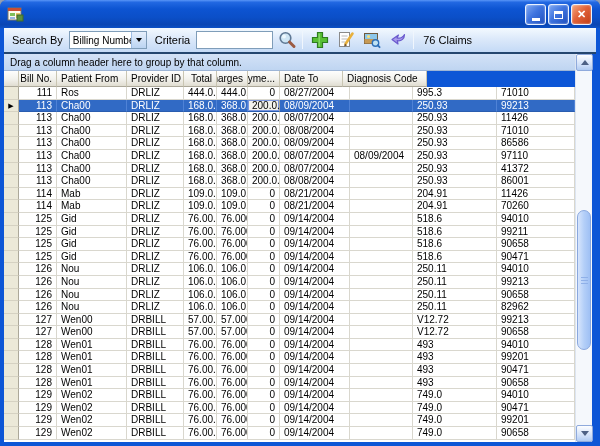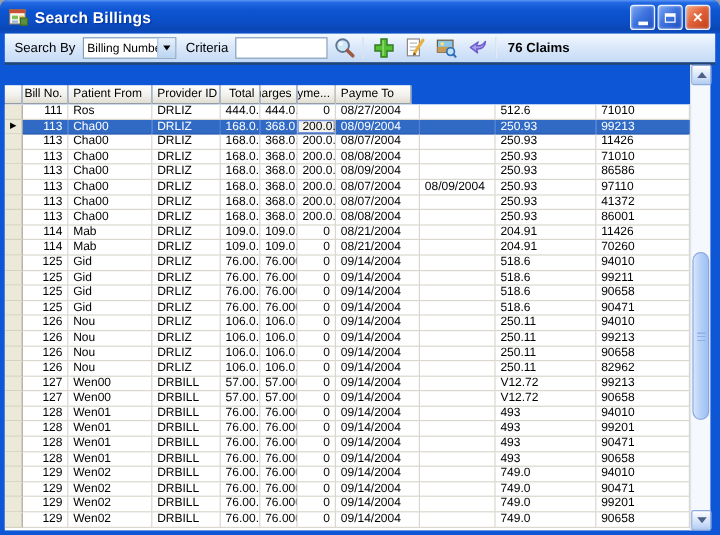--- a/index.html
+++ b/index.html
@@ -29,21 +29,21 @@
   .combo{margin-left:6px;width:78px;height:18px;background:#fff;border:1px solid #7F9DB9;
     display:flex;align-items:center;font-size:10px;position:relative;}
   .combo-text{flex:1;padding-left:3px;white-space:nowrap;overflow:hidden;}
   .combo-btn{width:15px;height:16px;background:linear-gradient(180deg,#E7F0FC,#BBD4F2);
     border-left:1px solid #9EBEE6;display:flex;align-items:center;justify-content:center;}
   .combo-arrow{width:0;height:0;border-left:3px solid transparent;border-right:3px solid transparent;
     border-top:4px solid #000;}
   .txt-input{margin-left:6px;width:77px;height:18px;background:#fff;border:1px solid #7F9DB9;}
   .tbtn{width:24px;height:22px;margin-left:2px;display:flex;align-items:center;justify-content:center;}
   .tb-sep{width:1px;height:18px;background:#9FB8D8;border-right:1px solid #F0F6FD;margin:0 3px;}
-  .claims{font-size:11px;font-weight:bold;margin-left:6px;white-space:nowrap;}
+  .claims{font-size:11px;font-weight:normal;margin-left:6px;white-space:nowrap;}
   .tb-divider{position:absolute;left:4px;top:52px;width:592px;height:2px;background:#24466F;}
   
   .groupbar{position:absolute;left:4px;top:54px;width:571px;height:17px;
     background:linear-gradient(180deg,#D3E2F7,#BFD5F1);border-bottom:1px solid #9DB5D6;
     font-size:10px;color:#000;display:flex;align-items:center;padding-left:6px;}
   .gridhdr{position:absolute;left:4px;top:71px;width:571px;height:16px;display:flex;}
   .hcell{height:16px;background:linear-gradient(180deg,#FEFEFD 0%,#F2F1EC 55%,#E0DDD1 100%);
     border-right:1px solid #C9C5B2;border-bottom:1px solid #ACA899;
     font-size:10px;color:#000;display:flex;align-items:center;padding:0 4px;
     white-space:nowrap;overflow:hidden;}
@@ -82,21 +82,20 @@
 
   <div class="titlebar">
     <svg class="title-icon" viewBox="0 0 17 17">
       <rect x="1" y="2" width="13" height="12" fill="#FDFBEF" stroke="#7A766A"></rect>
       <rect x="1" y="2" width="13" height="3" fill="#C94F34"></rect>
       <rect x="3" y="7" width="5" height="3" fill="#7FBF5A"></rect>
       <rect x="9" y="7" width="4" height="5" fill="#E8C66A"></rect>
       <rect x="3" y="11" width="5" height="2" fill="#9AB7E0"></rect>
       <rect x="10" y="9" width="6" height="6" fill="#5C8F3F" stroke="#3E6B2A"></rect>
     </svg>
-    <span class="title-text">Search Billings</span>
     <div class="winbtns">
       <div class="wbtn">
           <span class="glyph-min"></span>
         </div>
       <div class="wbtn">
           <span class="glyph-max"></span>
         </div>
       <div class="wbtn close">
           <span>✕</span>
         </div>
@@ -149,44 +148,48 @@
     <div class="tbtn">
       <svg width="20" height="20" viewBox="0 0 20 20">
         <path d="M16.5 4.5c-2 3.2-4.5 4.2-7.5 3.4L10.5 5 4 9.5l6 4.5-.8-3.3c4.5.6 7.2-2 7.3-6.2z" fill="#A89BEC" stroke="#6A5ACD" stroke-width="1.2" stroke-linejoin="round"></path>
       </svg>
     </div>
     <div class="tb-sep"></div>
     <span class="claims">76 Claims</span>
   </div>
   <div class="tb-divider"></div>
 
+  <div class="groupbar">
+    <span>Drag a column header here to group by that column.</span>
+  </div>
 
   <div class="gridhdr">
       <div class="hcell" style="width: 15px;"></div>
       <div class="hcell ar" style="width: 38px; justify-content: flex-end;">Bill No.</div>
       <div class="hcell al" style="width: 70px; justify-content: flex-start;">Patient From</div>
       <div class="hcell al" style="width: 57px; justify-content: flex-start;">Provider ID</div>
       <div class="hcell ar" style="width: 33px; justify-content: flex-end;">Total</div>
       <div class="hcell ar" style="width: 31px; justify-content: flex-end;">Charges</div>
       <div class="hcell ar" style="width: 32px; justify-content: flex-end;">Payme...</div>
-      <div class="hcell al" style="width: 63px; justify-content: flex-start;">Payme To</div>
+      <div class="hcell al" style="width: 63px; justify-content: flex-start;">Date To</div>
+      <div class="hcell al" style="width: 84px; justify-content: flex-start;">Diagnosis Code</div>
     </div>
 
   <div class="gridbody">
       <div class="row">
         <div class="gcell"></div>
         <div class="cell ar" style="width: 38px;">111</div>
         <div class="cell al" style="width: 70px;">Ros</div>
         <div class="cell al" style="width: 57px;">DRLIZ</div>
         <div class="cell ar" style="width: 33px;">444.0...</div>
         <div class="cell ar" style="width: 31px;">444.0...</div>
         <div class="cell ar" style="width: 32px;">0</div>
         <div class="cell al" style="width: 70px;">08/27/2004</div>
         <div class="cell al" style="width: 63px;"></div>
-        <div class="cell al" style="width: 84px;">512.6</div>
+        <div class="cell al" style="width: 84px;">995.3</div>
         <div class="cell al" style="width: 78px;">71010</div>
       </div>
       <div class="row sel">
         <div class="gcell">▶</div>
         <div class="cell ar" style="width: 38px;">113</div>
         <div class="cell al" style="width: 70px;">Cha00</div>
         <div class="cell al" style="width: 57px;">DRLIZ</div>
         <div class="cell ar" style="width: 33px;">168.0...</div>
         <div class="cell ar" style="width: 31px;">368.0...</div>
         <div class="cell ar fcell" style="width: 32px;">200.0...</div>

